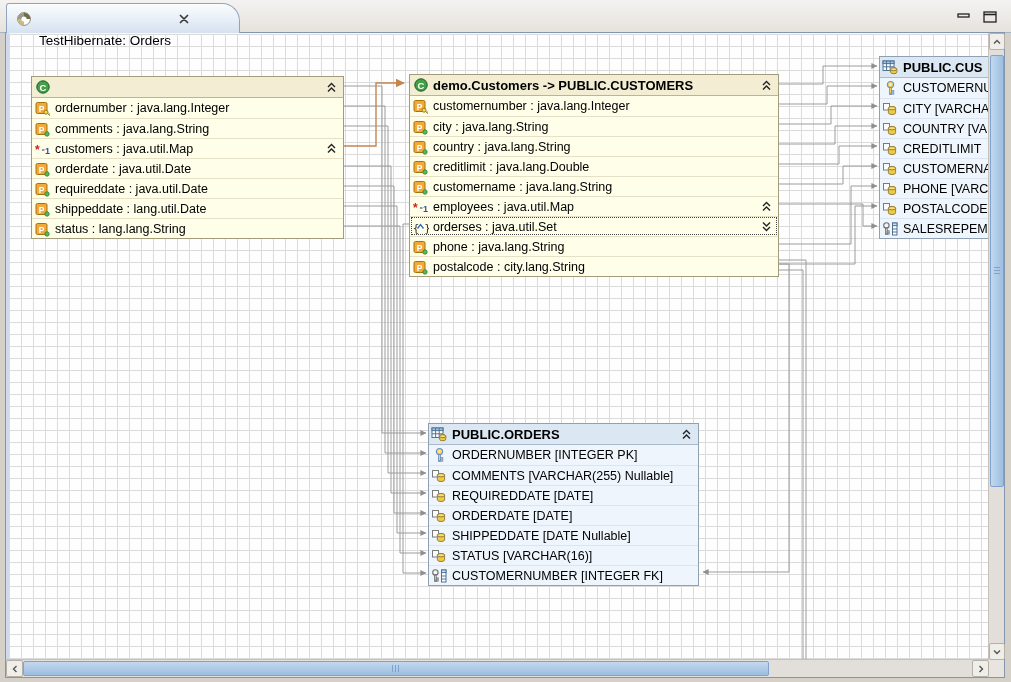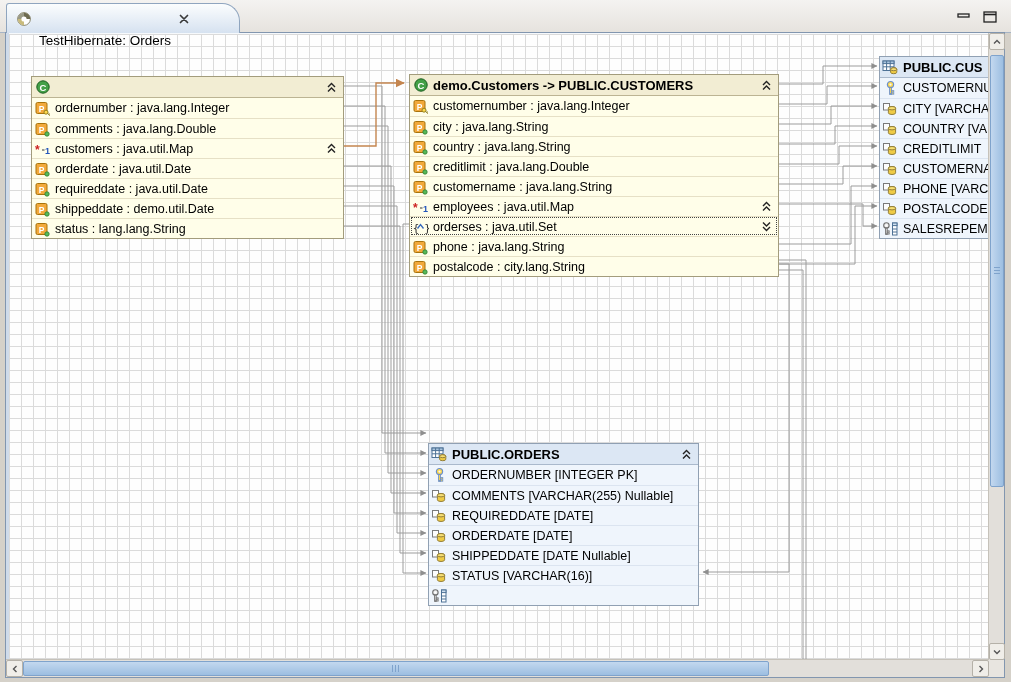--- a/index.html
+++ b/index.html
@@ -164,21 +164,21 @@
           <span>ordernumber : java.lang.Integer</span>
         </div>
         <div class="row">
           <span class="icn">
             <svg width="17" height="16" viewBox="0 0 17 16">
               <rect x="2" y="2.5" width="11" height="11" rx="1.5" fill="#F2A93B" stroke="#A8730B"></rect>
               <text x="7.5" y="11.5" font-size="8.5" font-weight="bold" fill="#fff" text-anchor="middle" font-family="Liberation Sans,sans-serif">P</text>
               <circle cx="13" cy="13" r="2.2" fill="#57B957" stroke="#2E7D32" stroke-width="0.8"></circle>
             </svg>
           </span>
-          <span>comments : java.lang.Double</span>
+          <span>comments : java.lang.String</span>
         </div>
         <div class="row">
           <span class="icn">
             <svg width="17" height="16" viewBox="0 0 17 16">
               <text x="1" y="12.5" font-size="12" font-weight="bold" fill="#CC2222" font-family="Liberation Sans,sans-serif">*</text>
               <line x1="8" y1="9" x2="10.5" y2="9" stroke="#555" stroke-width="1.2"></line>
               <text x="11" y="12.5" font-size="9" font-weight="bold" fill="#2255BB" font-family="Liberation Sans,sans-serif">1</text>
             </svg>
           </span>
           <span>customers : java.util.Map</span>
@@ -211,21 +211,21 @@
           <span>requireddate : java.util.Date</span>
         </div>
         <div class="row">
           <span class="icn">
             <svg width="17" height="16" viewBox="0 0 17 16">
               <rect x="2" y="2.5" width="11" height="11" rx="1.5" fill="#F2A93B" stroke="#A8730B"></rect>
               <text x="7.5" y="11.5" font-size="8.5" font-weight="bold" fill="#fff" text-anchor="middle" font-family="Liberation Sans,sans-serif">P</text>
               <circle cx="13" cy="13" r="2.2" fill="#57B957" stroke="#2E7D32" stroke-width="0.8"></circle>
             </svg>
           </span>
-          <span>shippeddate : demo.util.Date</span>
+          <span>shippeddate : lang.util.Date</span>
         </div>
         <div class="row">
           <span class="icn">
             <svg width="17" height="16" viewBox="0 0 17 16">
               <rect x="2" y="2.5" width="11" height="11" rx="1.5" fill="#F2A93B" stroke="#A8730B"></rect>
               <text x="7.5" y="11.5" font-size="8.5" font-weight="bold" fill="#fff" text-anchor="middle" font-family="Liberation Sans,sans-serif">P</text>
               <circle cx="13" cy="13" r="2.2" fill="#57B957" stroke="#2E7D32" stroke-width="0.8"></circle>
             </svg>
           </span>
           <span>status : lang.lang.String</span>
@@ -347,21 +347,21 @@
           <span class="icn">
             <svg width="17" height="16" viewBox="0 0 17 16">
               <rect x="2" y="2.5" width="11" height="11" rx="1.5" fill="#F2A93B" stroke="#A8730B"></rect>
               <text x="7.5" y="11.5" font-size="8.5" font-weight="bold" fill="#fff" text-anchor="middle" font-family="Liberation Sans,sans-serif">P</text>
               <circle cx="13" cy="13" r="2.2" fill="#57B957" stroke="#2E7D32" stroke-width="0.8"></circle>
             </svg>
           </span>
           <span>postalcode : city.lang.String</span>
         </div>
       </div>
-      <div class="node table" style="left: 419px; top: 389px; width: 271px; margin-top: 20px;">
+      <div class="node table" style="left: 419px; top: 389px; width: 271px;">
         <div class="hdr">
           <span class="icn">
             <svg width="17" height="16" viewBox="0 0 17 16">
               <rect x="1" y="2" width="11" height="9.5" fill="#fff" stroke="#4E7296"></rect>
               <rect x="1" y="2" width="11" height="2.6" fill="#A9C4DE" stroke="#4E7296"></rect>
               <line x1="4.6" y1="2" x2="4.6" y2="11.5" stroke="#4E7296"></line>
               <line x1="8.2" y1="2" x2="8.2" y2="11.5" stroke="#4E7296"></line>
               <line x1="1" y1="7.8" x2="12" y2="7.8" stroke="#4E7296"></line>
               <path d="M8.6 10.2 a3.1 1.5 0 0 1 6.2 0 v3 a3.1 1.5 0 0 1 -6.2 0 Z" fill="#EFCB45" stroke="#94803A"></path>
               <ellipse cx="11.7" cy="10.2" rx="3.1" ry="1.5" fill="#F7DF73" stroke="#94803A"></ellipse>
@@ -445,20 +445,21 @@
               <circle cx="4.4" cy="4.4" r="1" fill="#fff"></circle>
               <rect x="3.6" y="6.8" width="1.6" height="6.6" fill="#EDEDED" stroke="#6F6F6F" stroke-width="0.9"></rect>
               <rect x="5.2" y="9.8" width="2" height="1.3" fill="#EDEDED" stroke="#6F6F6F" stroke-width="0.8"></rect>
               <rect x="5.2" y="11.8" width="2" height="1.3" fill="#EDEDED" stroke="#6F6F6F" stroke-width="0.8"></rect>
               <rect x="10.5" y="2" width="4.5" height="12" fill="#fff" stroke="#4E7296"></rect>
               <rect x="10.5" y="2" width="4.5" height="2.6" fill="#CFE0F0" stroke="#4E7296"></rect>
               <line x1="10.5" y1="8" x2="15" y2="8" stroke="#4E7296"></line>
               <line x1="10.5" y1="11" x2="15" y2="11" stroke="#4E7296"></line>
             </svg>
           </span>
+          <span>CUSTOMERNUMBER [INTEGER FK]</span>
         </div>
       </div>
       <div class="node table" style="left: 870px; top: 22px; width: 150px;">
         <div class="hdr">
           <span class="icn">
             <svg width="17" height="16" viewBox="0 0 17 16">
               <rect x="1" y="2" width="11" height="9.5" fill="#fff" stroke="#4E7296"></rect>
               <rect x="1" y="2" width="11" height="2.6" fill="#A9C4DE" stroke="#4E7296"></rect>
               <line x1="4.6" y1="2" x2="4.6" y2="11.5" stroke="#4E7296"></line>
               <line x1="8.2" y1="2" x2="8.2" y2="11.5" stroke="#4E7296"></line>

